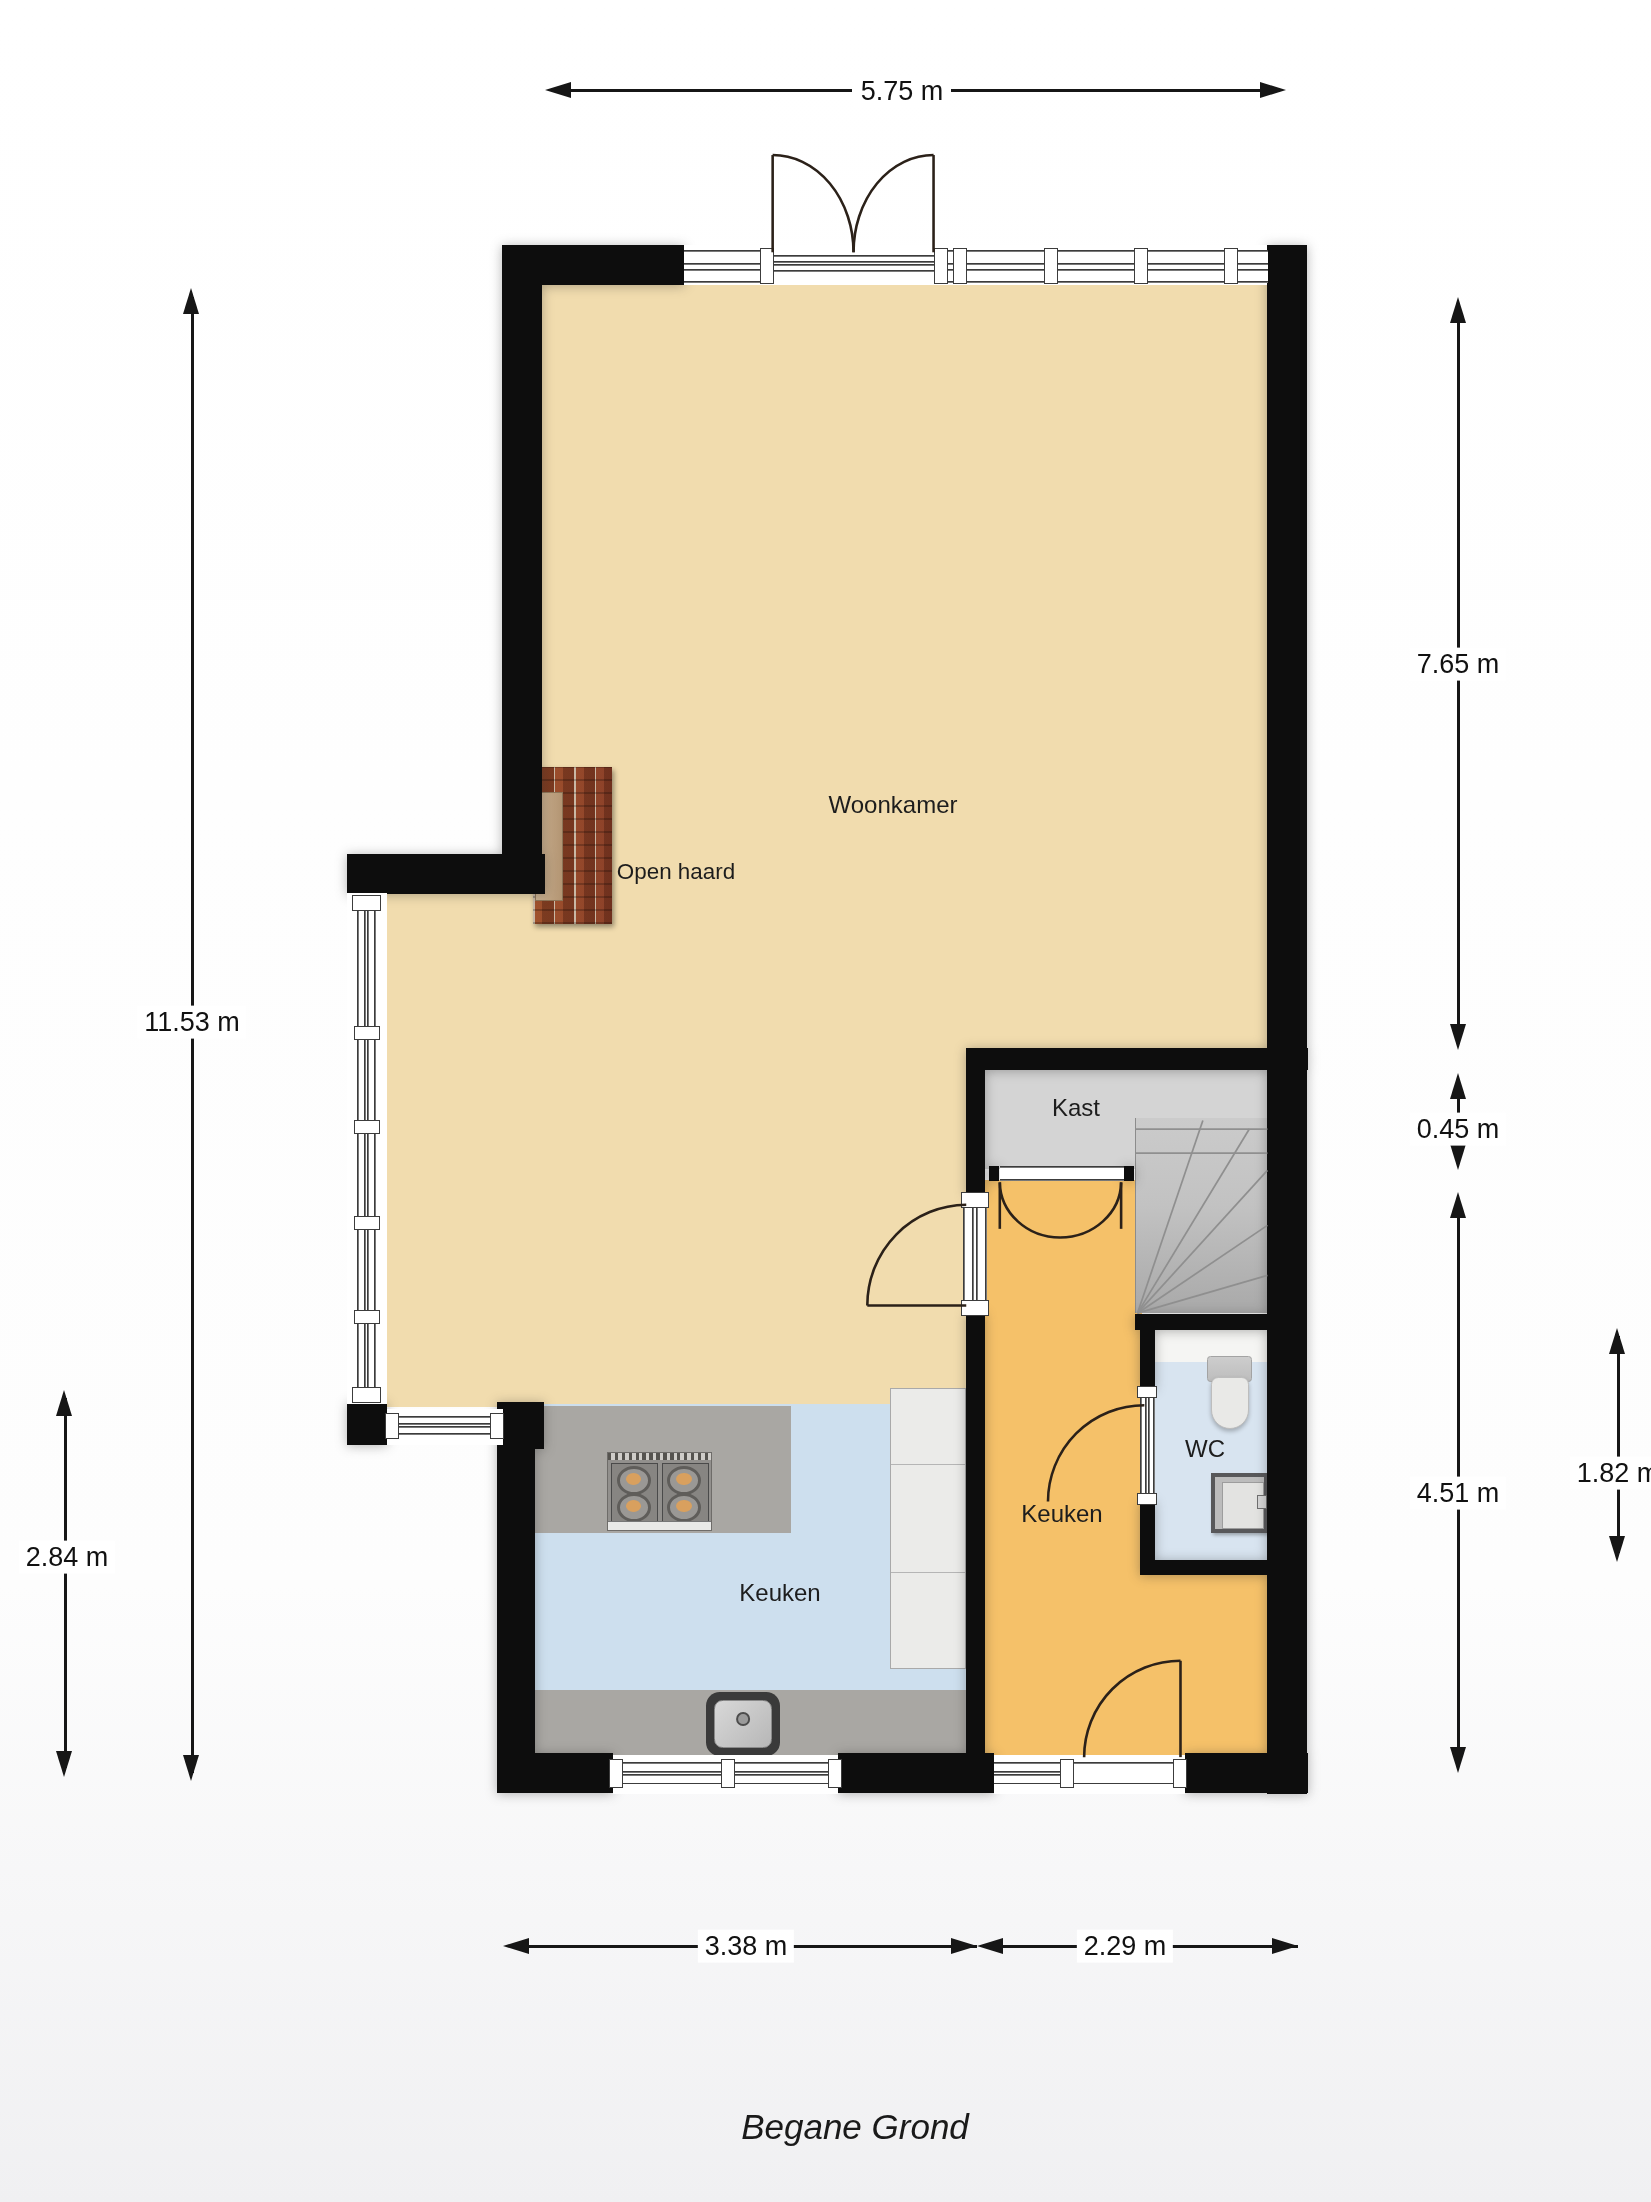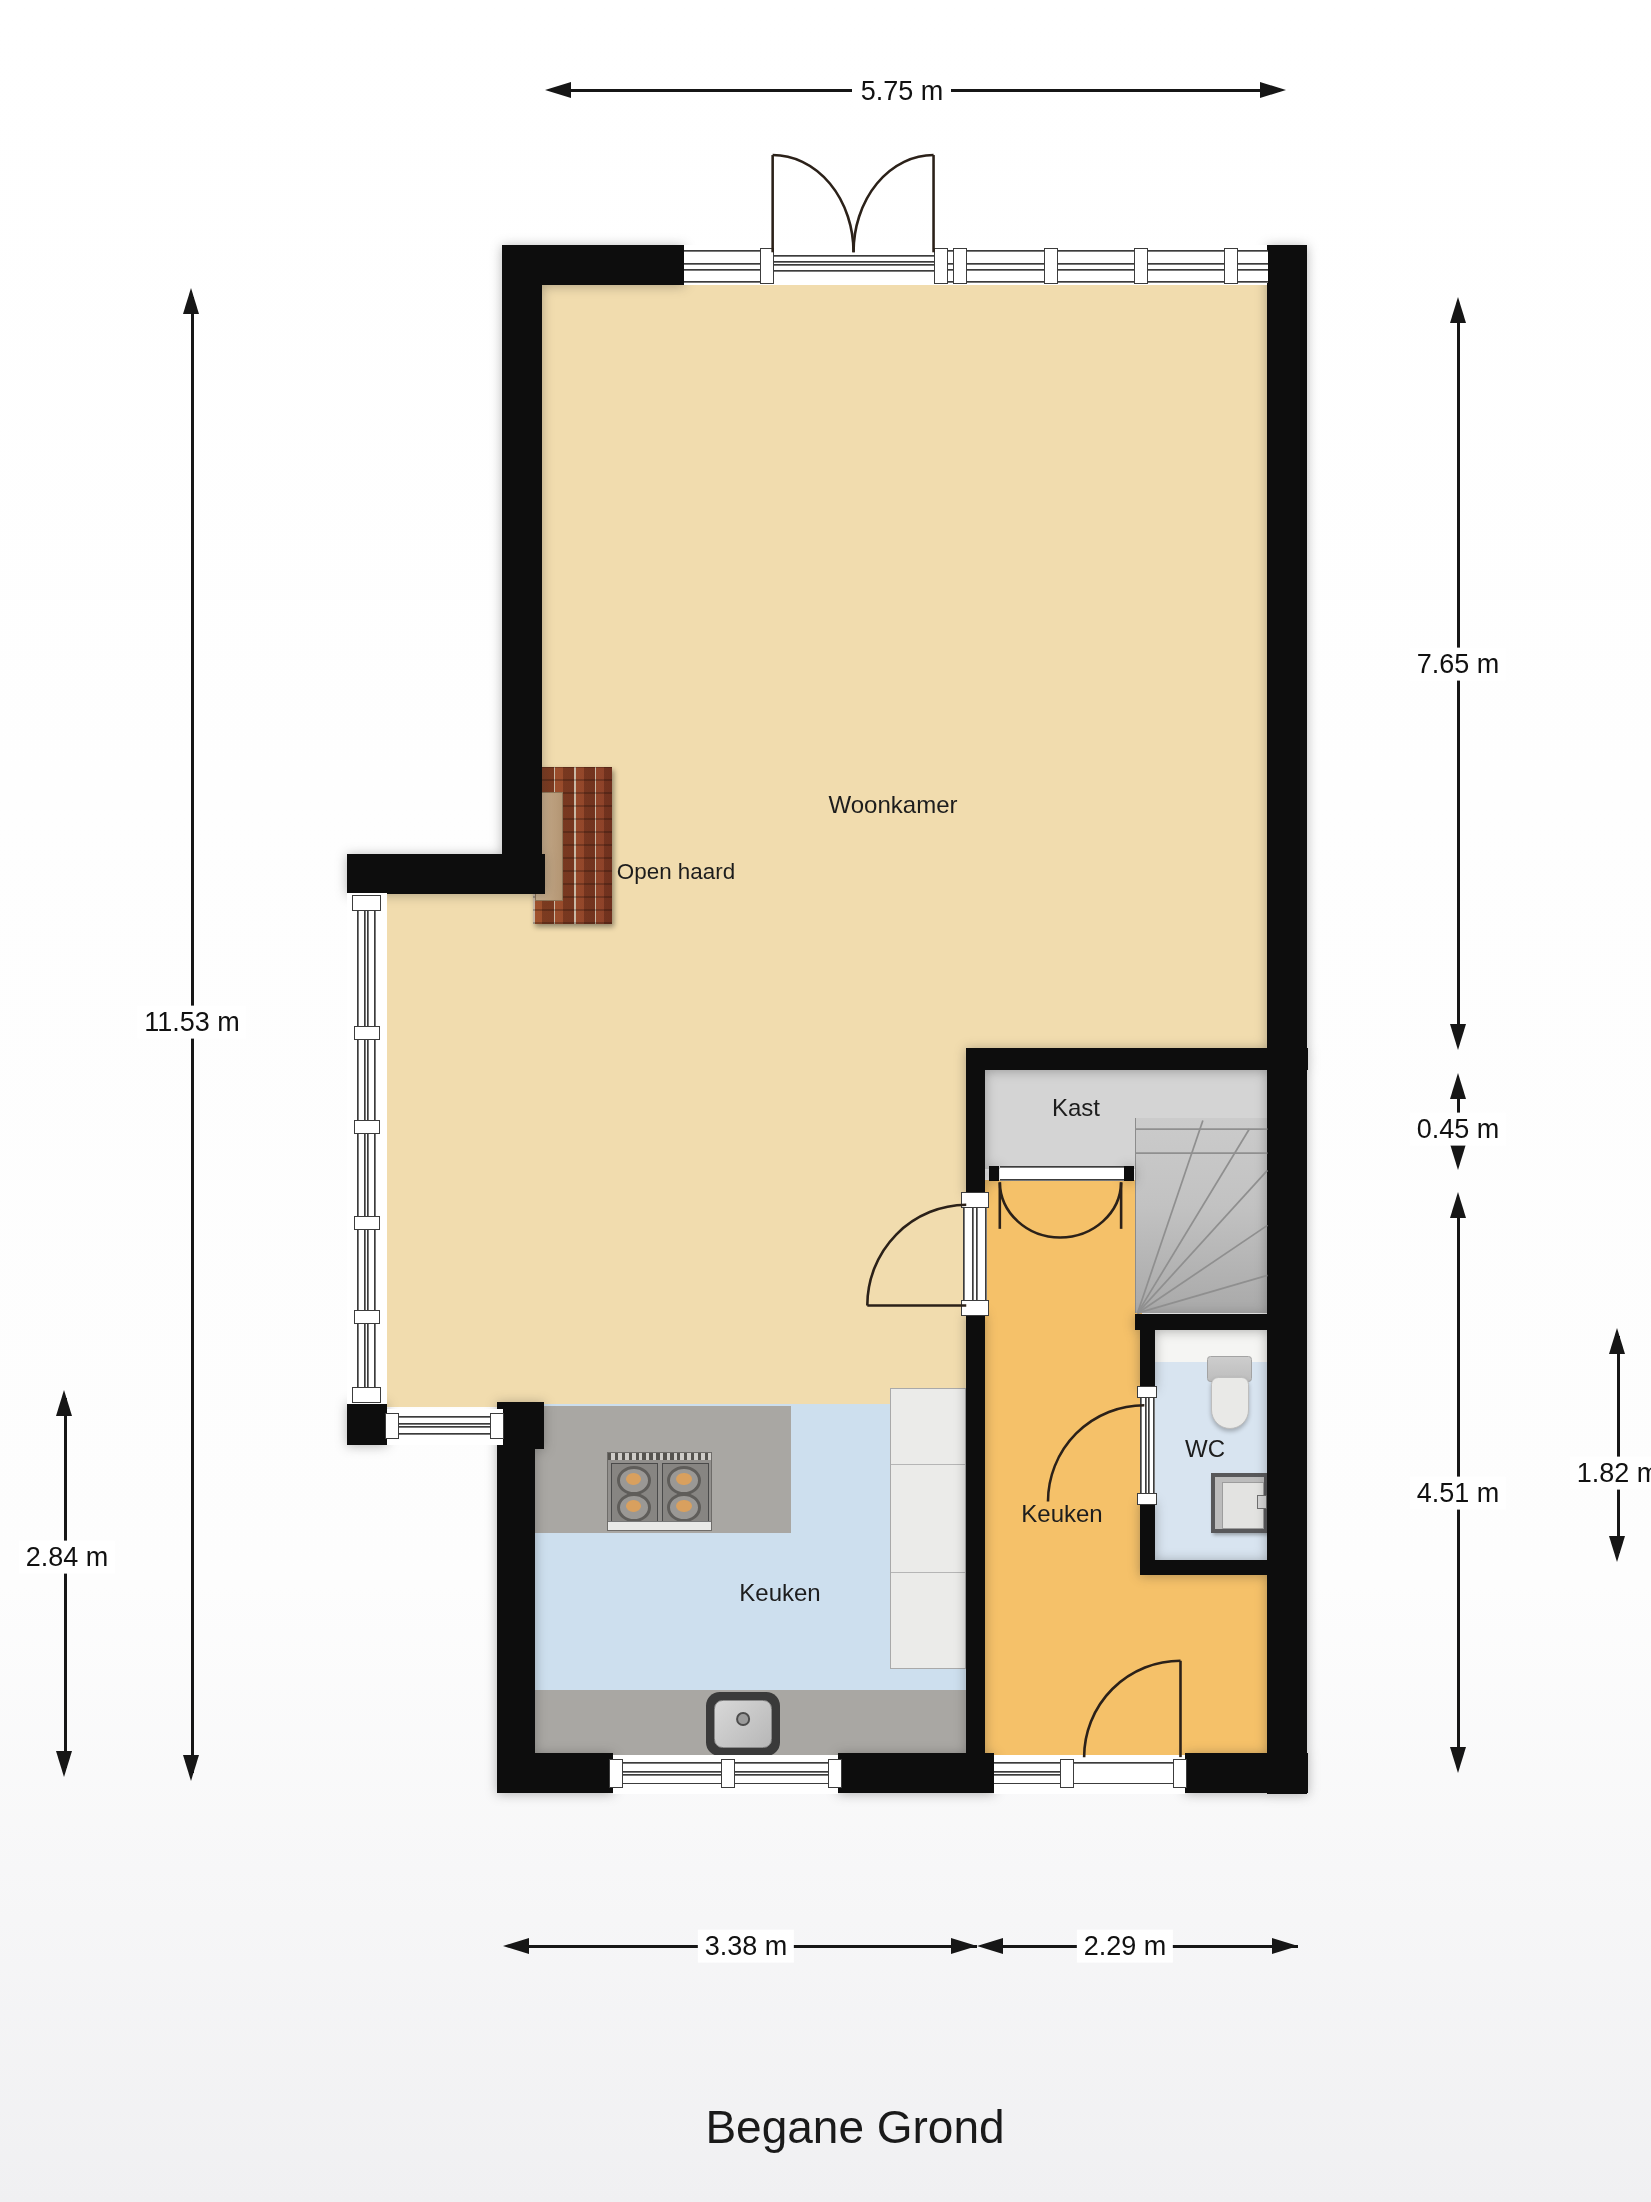--- a/index.html
+++ b/index.html
@@ -20,21 +20,21 @@
   .win-v{position:absolute;background-color:#fff;background-repeat:no-repeat;background-image:
       linear-gradient(#3c3c3c,#3c3c3c),linear-gradient(#3c3c3c,#3c3c3c),
       linear-gradient(#3c3c3c,#3c3c3c),linear-gradient(#3c3c3c,#3c3c3c);
       background-size:1.7px 100%,1.7px 100%,1.7px 100%,1.7px 100%;
       background-position:left top,42% top,60% top,right top;}
   .mull{position:absolute;background:#fff;border:1.7px solid #3c3c3c;box-sizing:border-box;}
   
   .room-label{position:absolute;transform:translate(-50%,-50%);font-size:24px;color:#1d1d1d;white-space:nowrap;}
   .dim-label{position:absolute;transform:translate(-50%,-50%);font-size:27px;color:#111;
              background:#fff;padding:0.9px 6.9px;white-space:nowrap;z-index:6;}
-  #title{position:absolute;transform:translate(-50%,-50%);font-size:46px;color:#1a1a1a;white-space:nowrap;}
+  #title{position:absolute;transform:translate(-50%,-50%);font-size:35px;color:#1a1a1a;white-space:nowrap;font-style:italic;}
   
   .dline{position:absolute;background:#161616;z-index:5;}
   .ah{position:absolute;width:0;height:0;z-index:5;}
   .ah.left {border-top:8.6px solid transparent;border-bottom:8.6px solid transparent;border-right:26px solid #161616;}
   .ah.right{border-top:8.6px solid transparent;border-bottom:8.6px solid transparent;border-left:26px solid #161616;}
   .ah.up   {border-left:8.6px solid transparent;border-right:8.6px solid transparent;border-bottom:26px solid #161616;}
   .ah.down {border-left:8.6px solid transparent;border-right:8.6px solid transparent;border-top:26px solid #161616;}
   
   .counter{position:absolute;background:#a9a7a3;}
   #cabinet{position:absolute;background:#ebebe9;border:1.7px solid #a9a9a9;box-sizing:border-box;}

